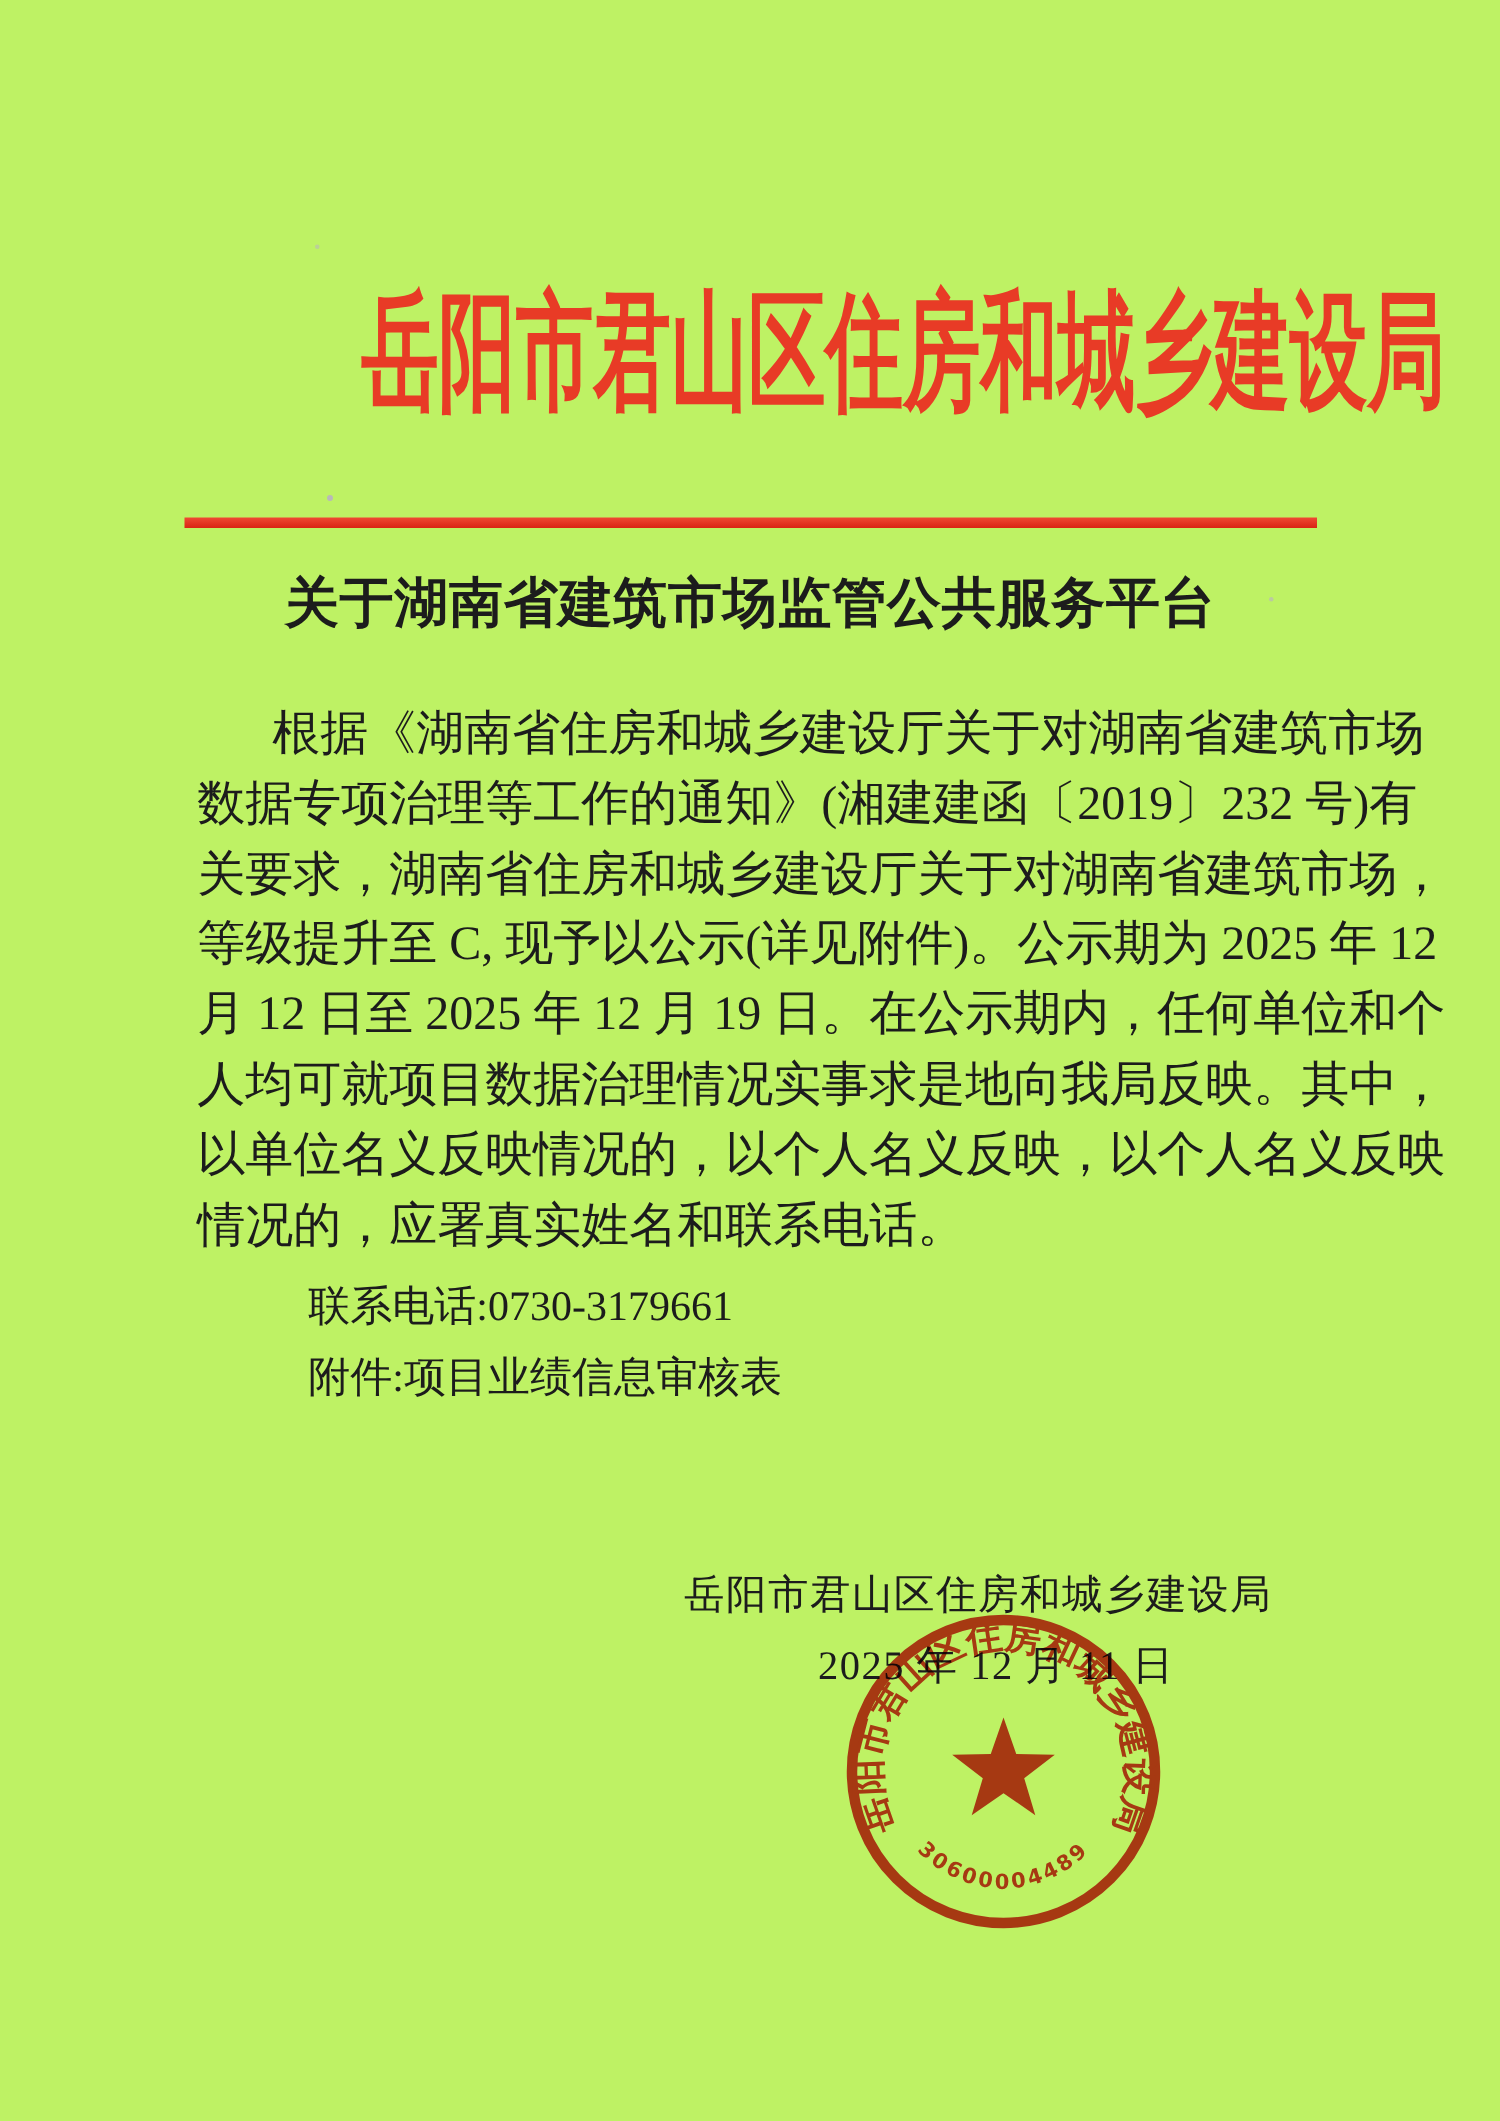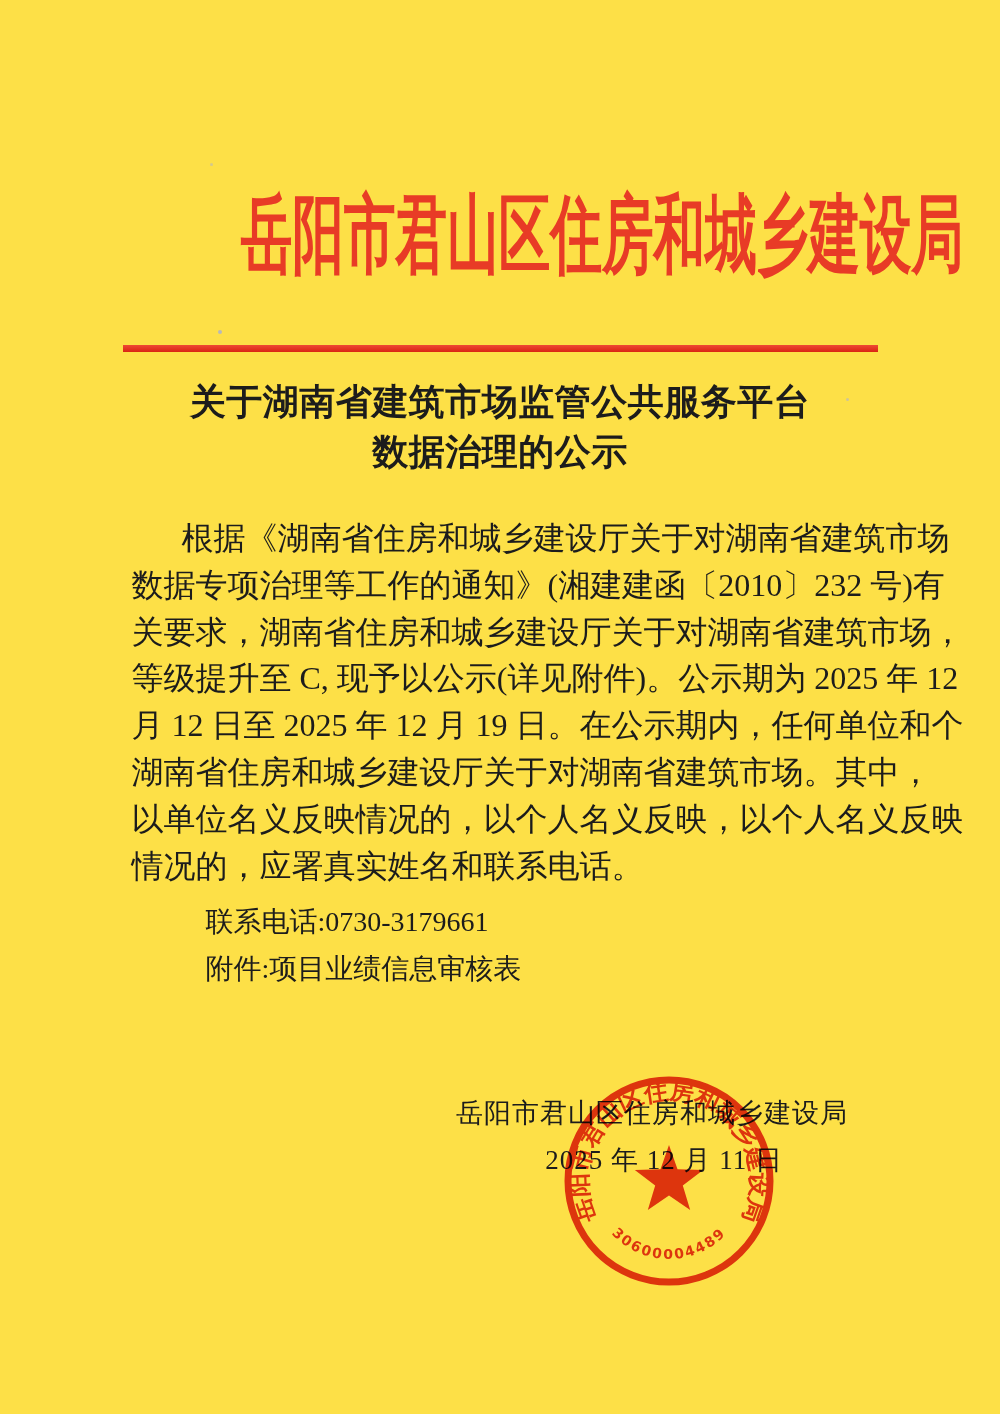--- a/index.html
+++ b/index.html
@@ -2,21 +2,21 @@
 <html><head>
 <meta charset="utf-8">
 <style>
   * { margin: 0; padding: 0; box-sizing: border-box; }
   html, body { background: #888; }
   .page {
     position: relative;
     width: 1000px;
     height: 1414px;
     margin: 0 auto;
-    background: #fde047;
+    background: #bef264;
     font-family: "Liberation Serif", "DejaVu Serif", serif;
     color: #1c1c1c;
     overflow: hidden;
   }
   
   .letterhead { padding-top: 186px; text-align: center; }
   .org-name {
     display: inline-block;
     font-size: 86px;
     line-height: 99px;
@@ -77,30 +77,29 @@
 
 <div class="page">
 
   <div class="letterhead">
     <div class="org-name">岳阳市君山区住房和城乡建设局</div>
   </div>
   <div class="red-divider"></div>
 
   <div class="doc-title">
     <div class="t-line">关于湖南省建筑市场监管公共服务平台</div>
-    <div class="t-line">数据治理的公示</div>
   </div>
 
   <div class="body-lines">
       <div class="line">根据《湖南省住房和城乡建设厅关于对湖南省建筑市场</div>
-      <div class="line">数据专项治理等工作的通知》(湘建建函〔2010〕232 号)有</div>
+      <div class="line">数据专项治理等工作的通知》(湘建建函〔2019〕232 号)有</div>
       <div class="line">关要求，湖南省住房和城乡建设厅关于对湖南省建筑市场，</div>
       <div class="line">等级提升至 C, 现予以公示(详见附件)。公示期为 2025 年 12</div>
       <div class="line">月 12 日至 2025 年 12 月 19 日。在公示期内，任何单位和个</div>
-      <div class="line">湖南省住房和城乡建设厅关于对湖南省建筑市场。其中，</div>
+      <div class="line">人均可就项目数据治理情况实事求是地向我局反映。其中，</div>
       <div class="line">以单位名义反映情况的，以个人名义反映，以个人名义反映</div>
       <div class="line">情况的，应署真实姓名和联系电话。</div>
     </div>
 
   <div class="extra-lines">
     <div class="xline">联系电话:0730-3179661</div>
     <div class="xline">附件:项目业绩信息审核表</div>
   </div>
 
   <div class="sign-block">

